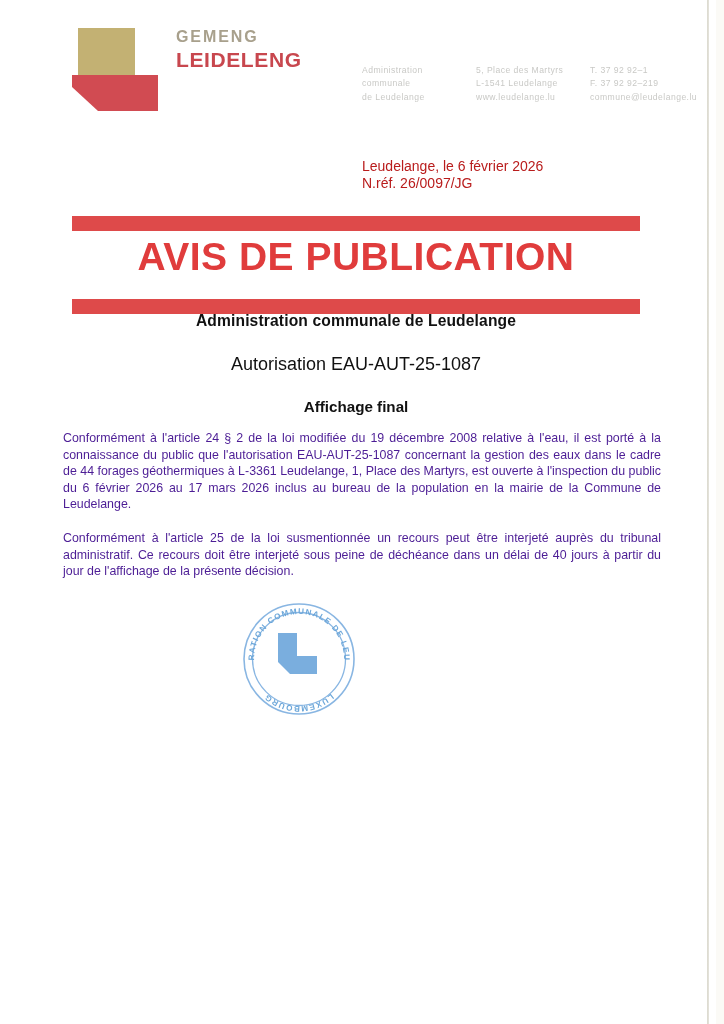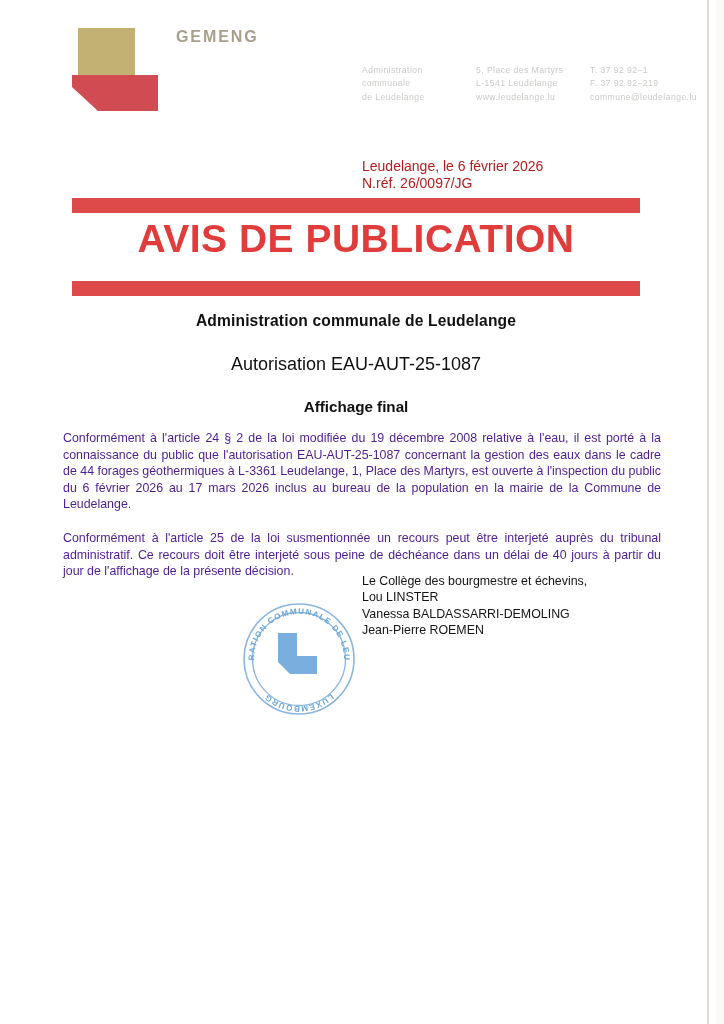--- a/index.html
+++ b/index.html
@@ -115,21 +115,21 @@
     top: 158px;
     font-size: 14px;
     line-height: 16.5px;
     color: #b91c1c;
   }
 
   
   .banner {
     position: absolute;
     left: 72px;
-    top: 198px;
+    top: 216px;
     width: 568px;
   }
   .banner .bar {
     height: 15px;
     background: #de4a4a;
   }
   .banner .bar.bottom { margin-top: 0; }
   .banner .spacer { height: 68px; position: relative; }
   .banner h1 {
     margin: 0;
@@ -219,20 +219,21 @@
   <div class="scan-edge"></div>
   <div class="scan-edge-outer"></div>
 
   <div class="logo-block">
     <div class="logo-mark">
       <div class="logo-square"></div>
       <div class="logo-flag"></div>
     </div>
     <div class="logo-text">
       <div class="logo-gemeng">GEMENG</div>
+      <div class="logo-name">LEIDELENG</div>
     </div>
   </div>
 
   <div class="address">
     <div class="col">
       <div>Administration</div>
       <div>communale</div>
       <div>de Leudelange</div>
     </div>
     <div class="col">
@@ -264,26 +265,20 @@
     <div class="h2">Administration communale de Leudelange</div>
     <div class="h3">Autorisation EAU-AUT-25-1087</div>
     <div class="h4">Affichage final</div>
   </div>
 
   <div class="body">
     <p>Conformément à l'article 24 § 2 de la loi modifiée du 19 décembre 2008 relative à l'eau, il est porté à la connaissance du public que l'autorisation EAU-AUT-25-1087 concernant la gestion des eaux dans le cadre de 44 forages géothermiques à L-3361 Leudelange, 1, Place des Martyrs, est ouverte à l'inspection du public du 6 février 2026 au 17 mars 2026 inclus au bureau de la population en la mairie de la Commune de Leudelange.</p>
     <p>Conformément à l'article 25 de la loi susmentionnée un recours peut être interjeté auprès du tribunal administratif. Ce recours doit être interjeté sous peine de déchéance dans un délai de 40 jours à partir du jour de l'affichage de la présente décision.</p>
   </div>
 
-  <div class="signature">
-    <div>Le Collège des bourgmestre et échevins,</div>
-    <div>Lou LINSTER</div>
-    <div>Vanessa BALDASSARRI-DEMOLING</div>
-    <div>Jean-Pierre ROEMEN</div>
-  </div>
 
   <div class="stamp">
     <svg width="122" height="122" viewBox="0 0 122 122" aria-hidden="true">
       <defs>
         <path id="stampTop" d="M 16,61 A 45,45 0 0 1 106,61"></path>
         <path id="stampBottom" d="M 108,61 A 47,47 0 0 1 14,61"></path>
       </defs>
       <circle cx="61" cy="61" r="55" fill="none" stroke="#7fb0e0" stroke-width="1.6"></circle>
       <circle cx="61" cy="61" r="46.5" fill="none" stroke="#7fb0e0" stroke-width="1.3"></circle>
       <text font-family="'Liberation Sans', sans-serif" font-size="8.1" font-weight="700" fill="#5f9fd6" letter-spacing="1.15">

